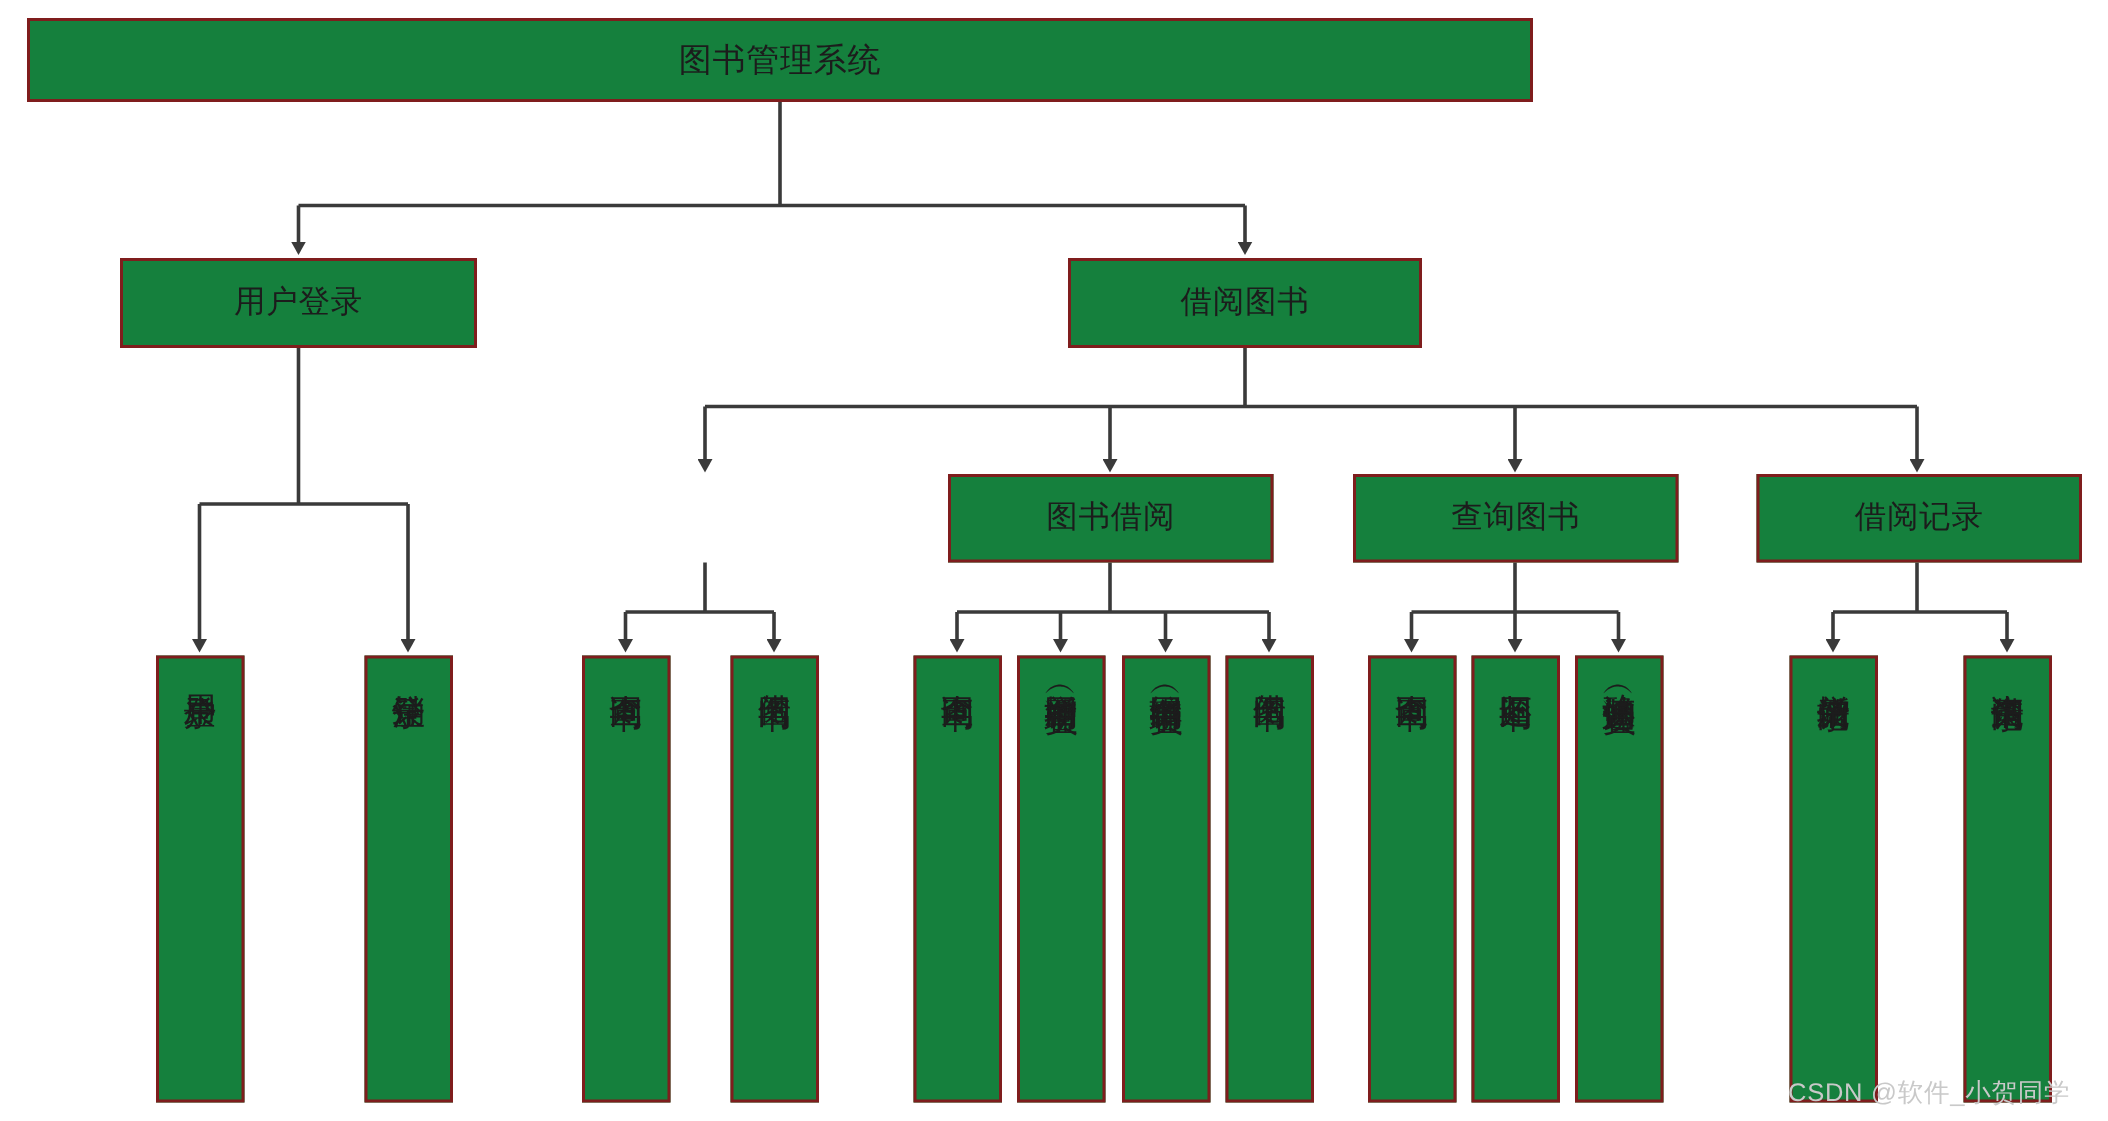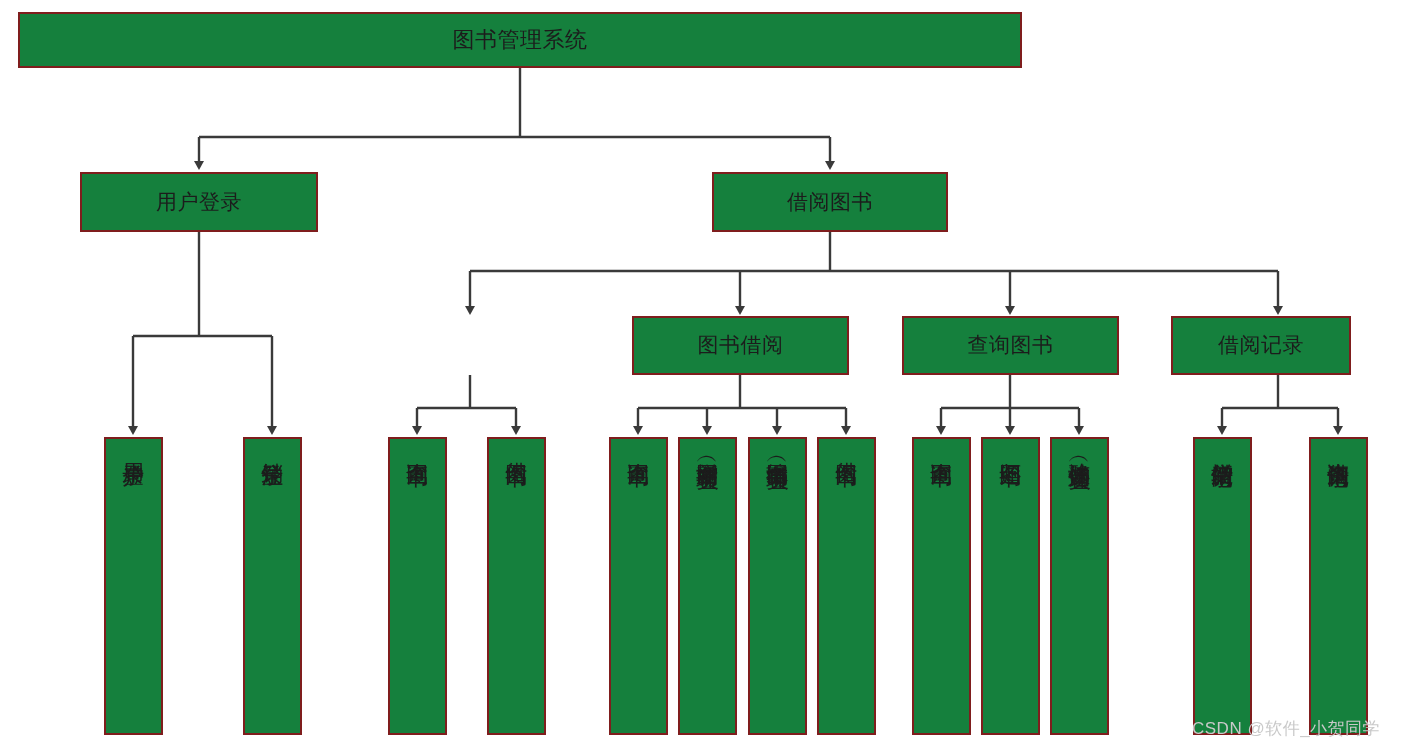--- a/index.html
+++ b/index.html
@@ -136,21 +136,21 @@
   <div class="node horiz" style="left:712px; top:172px; width:236px; height:60px;">
     <span class="label">借阅图书</span>
   </div>
 
   <div class="node horiz" style="left:632px; top:316px; width:217px; height:59px;">
     <span class="label">图书借阅</span>
   </div>
   <div class="node horiz" style="left:902px; top:316px; width:217px; height:59px;">
     <span class="label">查询图书</span>
   </div>
-  <div class="node horiz" style="left:1171px; top:316px; width:180px; height:59px;">
+  <div class="node horiz" style="left:1171px; top:316px; width:217px; height:59px;">
     <span class="label">借阅记录</span>
   </div>
 
   <div class="node vert" style="left:104px; top:437px; width:59px; height:298px;">
     <span class="label">用户登录</span>
   </div>
   <div class="node vert" style="left:243px; top:437px; width:59px; height:298px;">
     <span class="label">注销登录</span>
   </div>
 

